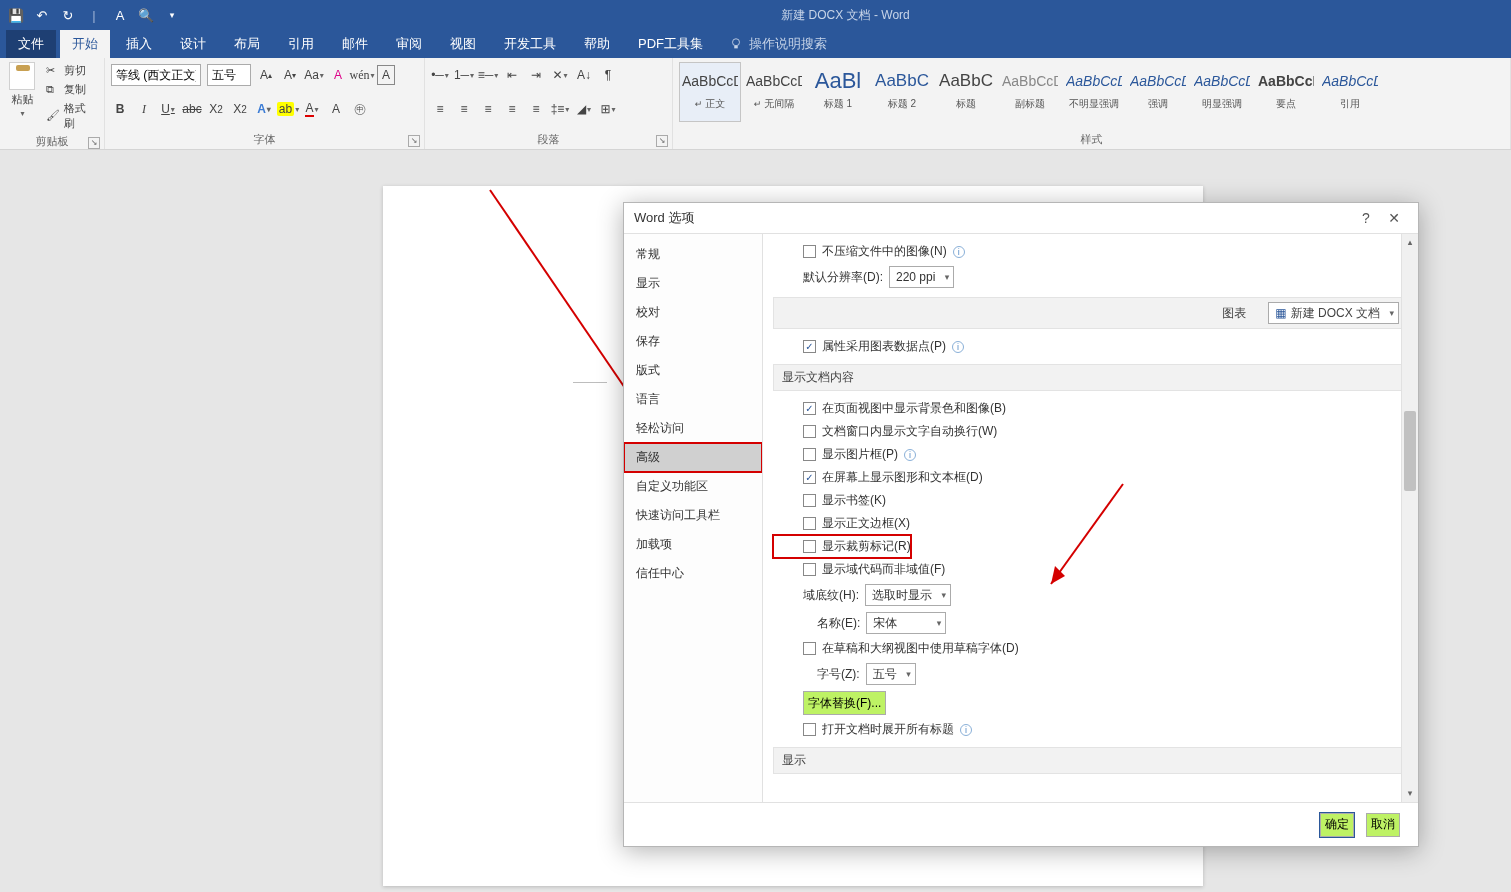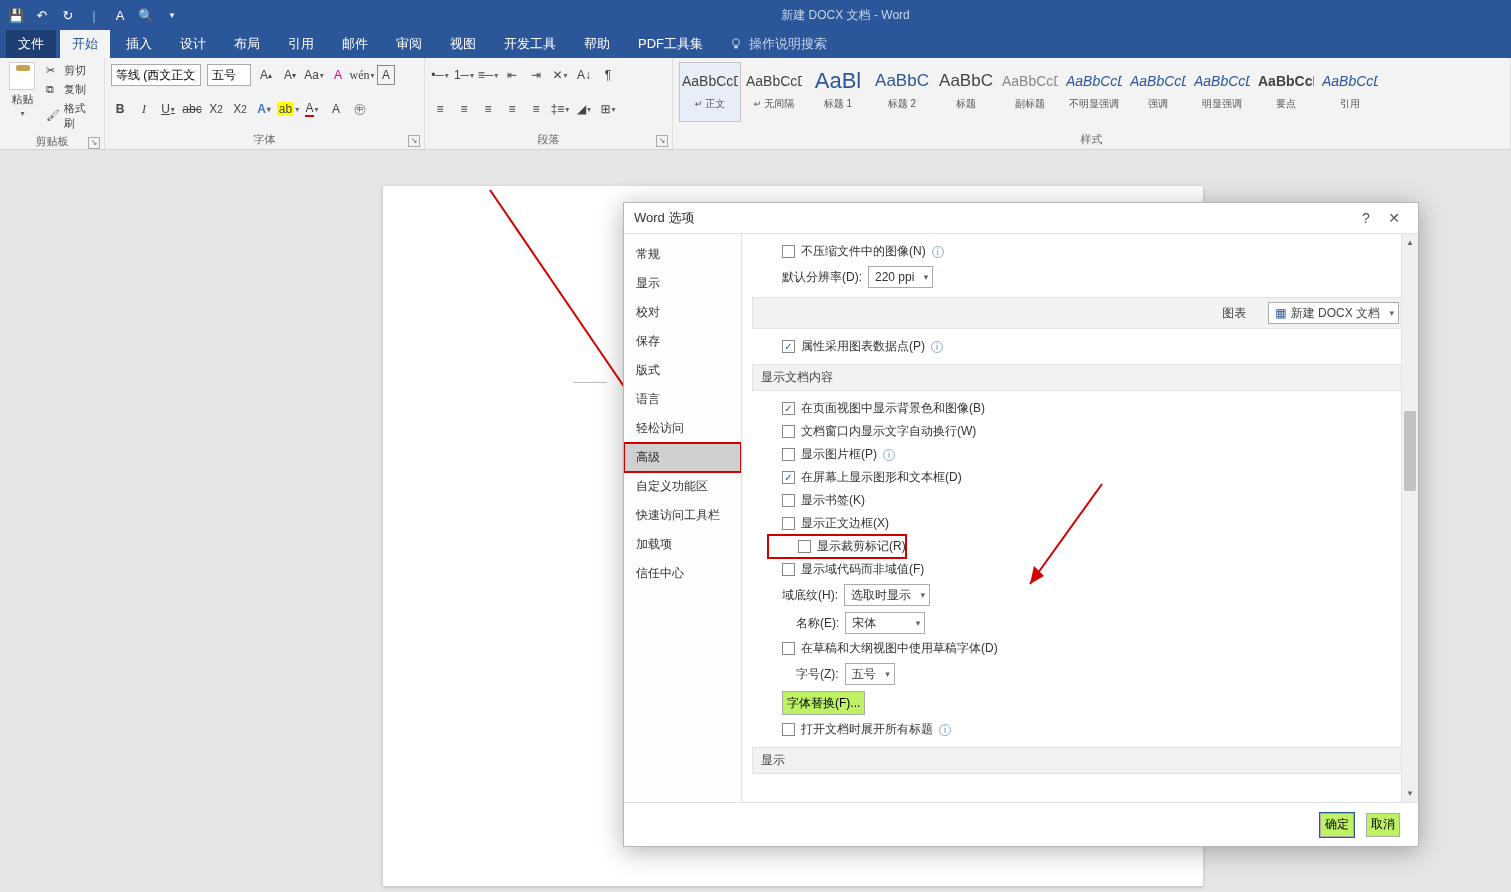--- a/index.html
+++ b/index.html
@@ -63,21 +63,21 @@
 
 
 .arrow { position: absolute; pointer-events: none; }
 
 
 .dialog { position: absolute; left: 623px; top: 202px; width: 796px; height: 645px; background: #fff; border: 1px solid #b6b6b6; box-shadow: 0 4px 24px rgba(0,0,0,.3); display: flex; flex-direction: column; font-size: 12px; color: #333; }
 .dlg-title { height: 30px; display: flex; align-items: center; padding: 0 10px; font-size: 13px; }
 .dlg-title .sp { flex: 1; }
 .dlg-title .btn { width: 28px; height: 28px; display: inline-flex; align-items: center; justify-content: center; font-size: 14px; color: #555; cursor: pointer; }
 .dlg-body { flex: 1; display: flex; border-top: 1px solid #e1e1e1; overflow: hidden; }
-.dlg-nav { width: 118px; background: #fdfdfd; border-right: 1px solid #e1e1e1; padding: 6px 0; overflow-y: auto; }
+.dlg-nav { width: 139px; background: #fdfdfd; border-right: 1px solid #e1e1e1; padding: 6px 0; overflow-y: auto; }
 .dlg-nav .item { padding: 6px 12px; cursor: pointer; }
 .dlg-nav .item.active { background: #d0d0d0; outline: 2px solid #d40000; outline-offset: -1px; }
 .dlg-content { flex: 1; position: relative; padding: 6px 10px 0 10px; overflow: hidden; }
 .dlg-scroll { position: absolute; right: 0; top: 0; width: 17px; height: 100%; background: #f0f0f0; border-left: 1px solid #e1e1e1; }
 .dlg-scroll .up, .dlg-scroll .dn { height: 17px; text-align: center; font-size: 9px; line-height: 17px; color: #666; }
 .dlg-scroll .track { position: absolute; top: 17px; bottom: 17px; left: 0; right: 0; }
 .dlg-scroll .thumb { position: absolute; left: 2px; right: 2px; top: 160px; height: 80px; background: #c1c1c1; border-radius: 2px; }
 .dlg-content .row { display: flex; align-items: center; gap: 6px; padding: 3px 0 3px 14px; }
 .dlg-content .row.ind1 { padding-left: 30px; }
 .dlg-content .row.ind2 { padding-left: 44px; }
@@ -340,21 +340,21 @@
           <span>在屏幕上显示图形和文本框(D)</span>
         </div>
       <div class="row ind1">
           <span class="chk"></span>
           <span>显示书签(K)</span>
         </div>
       <div class="row ind1">
           <span class="chk"></span>
           <span>显示正文边框(X)</span>
         </div>
-      <div class="row ind1 hl-red" style="display:inline-flex;margin-left:16px;">
+      <div class="row ind1 hl-red" style="display:inline-flex;">
           <span class="chk"></span>
           <span>显示裁剪标记(R)</span>
         </div>
       <div class="row ind1">
           <span class="chk"></span>
           <span>显示域代码而非域值(F)</span>
         </div>
       <div class="row ind1">
         <span>域底纹(H):</span>
         <span class="combo">选取时显示</span>

